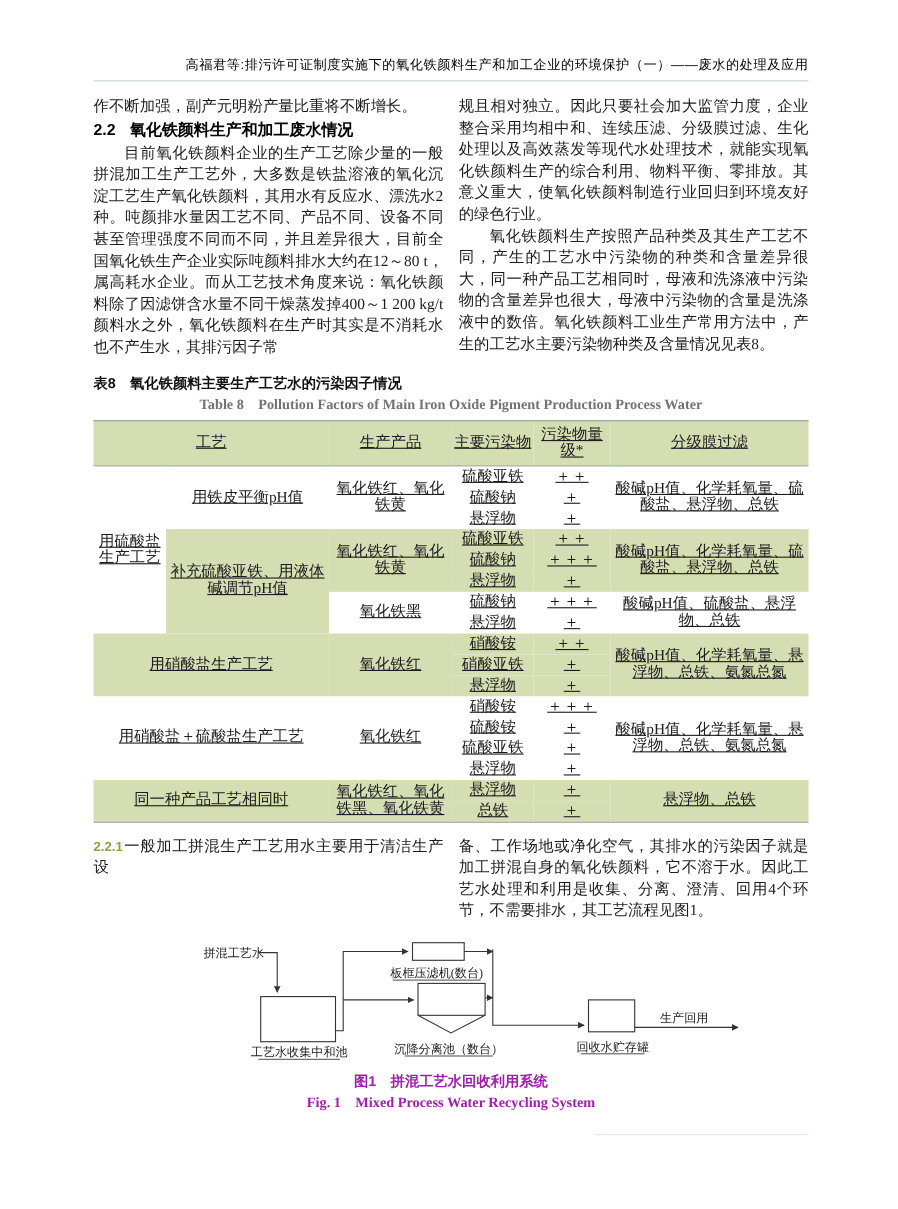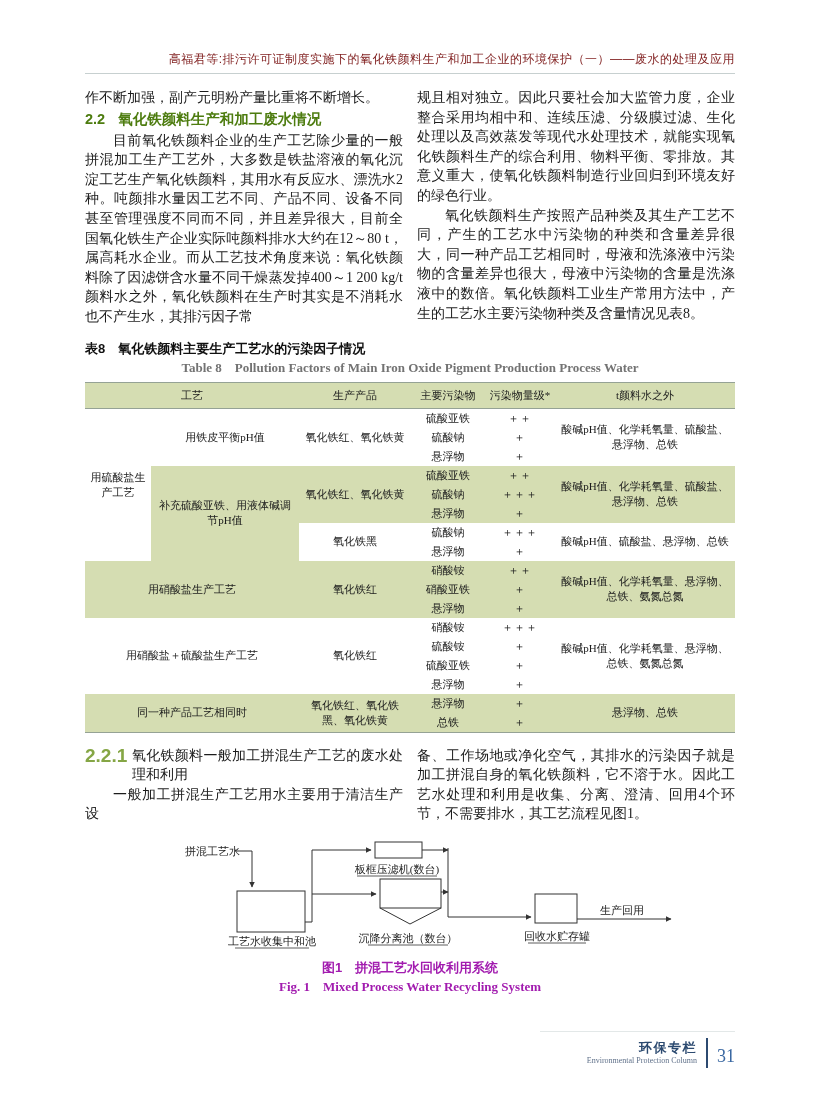--- a/index.html
+++ b/index.html
@@ -3,49 +3,49 @@
 <meta charset="utf-8">
 <style>
   html,body { margin:0; padding:0; background:#ffffff; }
   .page {
     position:relative; width:816px; height:1099px; background:#ffffff;
     overflow:hidden; font-family:"Liberation Serif", serif; color:#1c1c1c;
   }
   
   .running-head {
     position:absolute; top:51px; left:85px; right:81px; text-align:right;
-    font:12px "Liberation Sans", sans-serif; color:#7f1d1d; letter-spacing:.5px;
+    font:12px "Liberation Sans", sans-serif; color:#000000; letter-spacing:.5px;
   }
   .head-rule { position:absolute; top:73px; left:85px; right:81px; border-top:1px solid #c7d0d0; }
 
   .content { position:absolute; top:88px; left:85px; width:650px; }
 
   .twocol { display:flex; gap:14px; }
   .col { width:318px; font-size:14px; line-height:19.6px; text-align:justify; }
   .col p { margin:0; }
   p.indent { text-indent:2em; }
 
-  .h22 { font:bold 14.5px/21px "Liberation Sans", sans-serif; color:#4d7c0f; margin:1px 0; }
+  .h22 { font:bold 14.5px/21px "Liberation Sans", sans-serif; color:#000000; margin:1px 0; }
   .h22 .num { margin-right:13px; }
 
   
   .tbl-title-cn { font:bold 13px/17px "Liberation Sans", sans-serif; margin-top:13px; color:#111; }
   .tbl-title-en { text-align:center; font:bold 13px/17px "Liberation Serif", serif; margin:2px 0 6px; color:#737373; }
   table.t8 { width:100%; border-collapse:collapse; border-top:1.5px solid #95a295; border-bottom:1.5px solid #95a295;
-             font-size:11px; line-height:15px; table-layout:fixed; }
+             font-size:14px; line-height:15px; table-layout:fixed;text-decoration:underline; }
   .t8 th { background:#d5ddb2; font-weight:normal; padding:5px 2px; border-bottom:1px solid #95a295; }
   .t8 td { text-align:center; vertical-align:middle; padding:2px 3px; }
   .bg-g { background:#d5ddb2; }
   .lvl { letter-spacing:1px; }
   .tbl-note { font:italic 12px/16px "Liberation Serif", serif; color:#7d9b50; margin:5px 0 0 18px; }
 
   
   .sec2 { margin-top:13px; }
   .hsec { position:relative; font-size:14px; line-height:19.6px; }
-  .hsec .num { position:absolute; left:0; top:0; color:#85a645; font-family:"Liberation Sans",sans-serif; font-weight:bold; font-size:19px; }
+  .hsec .num { position:absolute; left:0; top:0; color:#85a645; font-family:"Liberation Sans",sans-serif; font-weight:bold; font-size:12px; }
   .h221 { padding-left:47px; }
   .h2211 { padding-left:58px; }
 
   
   .fig-wrap { margin-top:10px; position:relative; height:120px; }
   .fig-wrap svg { display:block; }
   .fig-wrap text { font-family:"Liberation Serif", serif; font-size:11px; fill:#222; }
   .fig-cap-cn { text-align:center; font:bold 13px/17px "Liberation Sans", sans-serif; margin-top:5px; color:#a21caf; }
   .fig-cap-en { text-align:center; font:bold 13px/17px "Liberation Serif", serif; margin-top:2px; color:#a21caf; }
 
@@ -92,21 +92,21 @@
         <col style="width:74px">
           <col style="width:70px">
           <col style="width:180px">
       </colgroup>
       <tbody>
           <tr>
         <th colspan="2">工艺</th>
         <th>生产产品</th>
         <th>主要污染物</th>
         <th>污染物量级*</th>
-        <th>t颜料水之外</th>
+        <th>分级膜过滤</th>
       </tr>
 
       <tr>
         <td rowspan="8">用硫酸盐生产工艺</td>
         <td rowspan="3">用铁皮平衡pH值</td>
         <td rowspan="3">氧化铁红、氧化铁黄</td>
         <td>硫酸亚铁</td>
         <td class="lvl">＋＋</td>
         <td rowspan="3">酸碱pH值、化学耗氧量、硫酸盐、悬浮物、总铁</td>
       </tr>
@@ -192,21 +192,21 @@
       <tr>
         <td class="bg-g">总铁</td>
         <td class="bg-g lvl">＋</td>
       </tr>
     </tbody>
       </table>
 
     <div class="twocol sec2">
       <div class="col">
         <div class="hsec h221">
-          <span class="num">2.2.1</span><span>氧化铁颜料一般加工拼混生产工艺的废水处理和利用</span>
+          <span class="num">2.2.1</span>
         </div>
         <p class="indent">一般加工拼混生产工艺用水主要用于清洁生产设</p>
       </div>
       <div class="col">
         <p>备、工作场地或净化空气，其排水的污染因子就是加工拼混自身的氧化铁颜料，它不溶于水。因此工艺水处理和利用是收集、分离、澄清、回用4个环节，不需要排水，其工艺流程见图1。</p>
       </div>
     </div>
 
     <div class="fig-wrap">
       <svg width="650" height="120" viewBox="0 0 650 120">
@@ -246,21 +246,14 @@
         <path d="M 492 85 H 586" fill="none" stroke="#333" stroke-width="1" marker-end="url(#arr)"></path>
         <text x="537" y="80" text-anchor="middle">生产回用</text>
       </svg>
     </div>
     <div class="fig-cap-cn">图1　拼混工艺水回收利用系统</div>
     <div class="fig-cap-en">Fig. 1　Mixed Process Water Recycling System</div>
 
   </div>
 
   <div class="footer-rule"></div>
-  <div class="footer">
-    <div class="f-labels">
-      <div class="f-cn">环保专栏</div>
-      <div class="f-en">Environmental Protection Column</div>
-    </div>
-    <div class="f-num">31</div>
-  </div>
 
 </div>
 
 </body></html>

